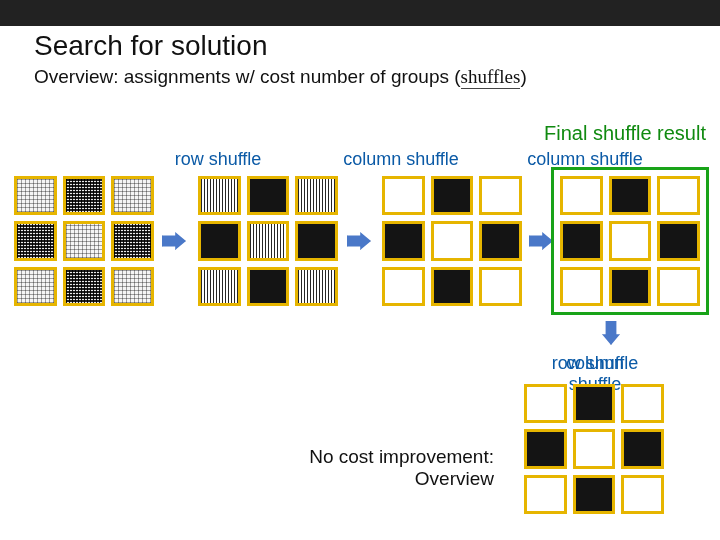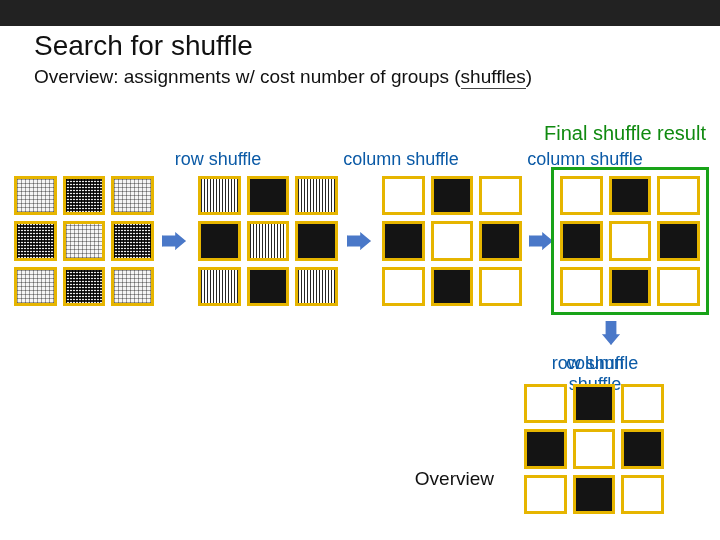--- a/index.html
+++ b/index.html
@@ -22,20 +22,21 @@
   }
   .subtitle {
     position: absolute;
     top: 66px; left: 34px;
     font-size: 19px;
     color: #111;
   }
   .deco-under {
     border-bottom: 1px solid #444;
     padding-bottom: 1px;
+    font-family: Liberation Serif, serif;
   }
   .final-label {
     position: absolute; top: 122px; right: 14px;
     color: #108a10; font-size: 20px; text-align: right;
   }
   .step-label {
     position: absolute; top: 149px;
     color: #0b5aa6; font-size: 18px;
     text-align: center;
   }
@@ -113,21 +114,21 @@
   .ar1 { top: 232px; left: 162px; }
   .ar2 { top: 232px; left: 347px; }
   .ar3 { top: 232px; left: 529px; }
   .ard { top: 321px; left: 602px; }
 </style>
 </head>
 <body>
 
 <div class="topbar"></div>
 
-<div class="title">Search for shuffle</div>
+<div class="title">Search for solution</div>
 
 <div class="subtitle">
   <span>Overview: assignments w/ cost number of groups (</span><span class="deco-under">shuffles</span><span>)</span>
 </div>
 
 <div class="final-label">Final shuffle result</div>
 
 <div class="step-label label-row">row shuffle</div>
 <div class="step-label label-col1">column shuffle</div>
 <div class="step-label label-col2">column shuffle</div>
@@ -192,15 +193,15 @@
     <div class="cell"></div>
     <div class="cell dark"></div>
     <div class="cell"></div>
     <div class="cell dark"></div>
     <div class="cell"></div>
     <div class="cell dark"></div>
     <div class="cell"></div>
   </div>
 
 <div class="discard">
-  <br>
+  <span>No cost improvement:</span><br>
   <span>Overview</span>
 </div>
 
 </body></html>

